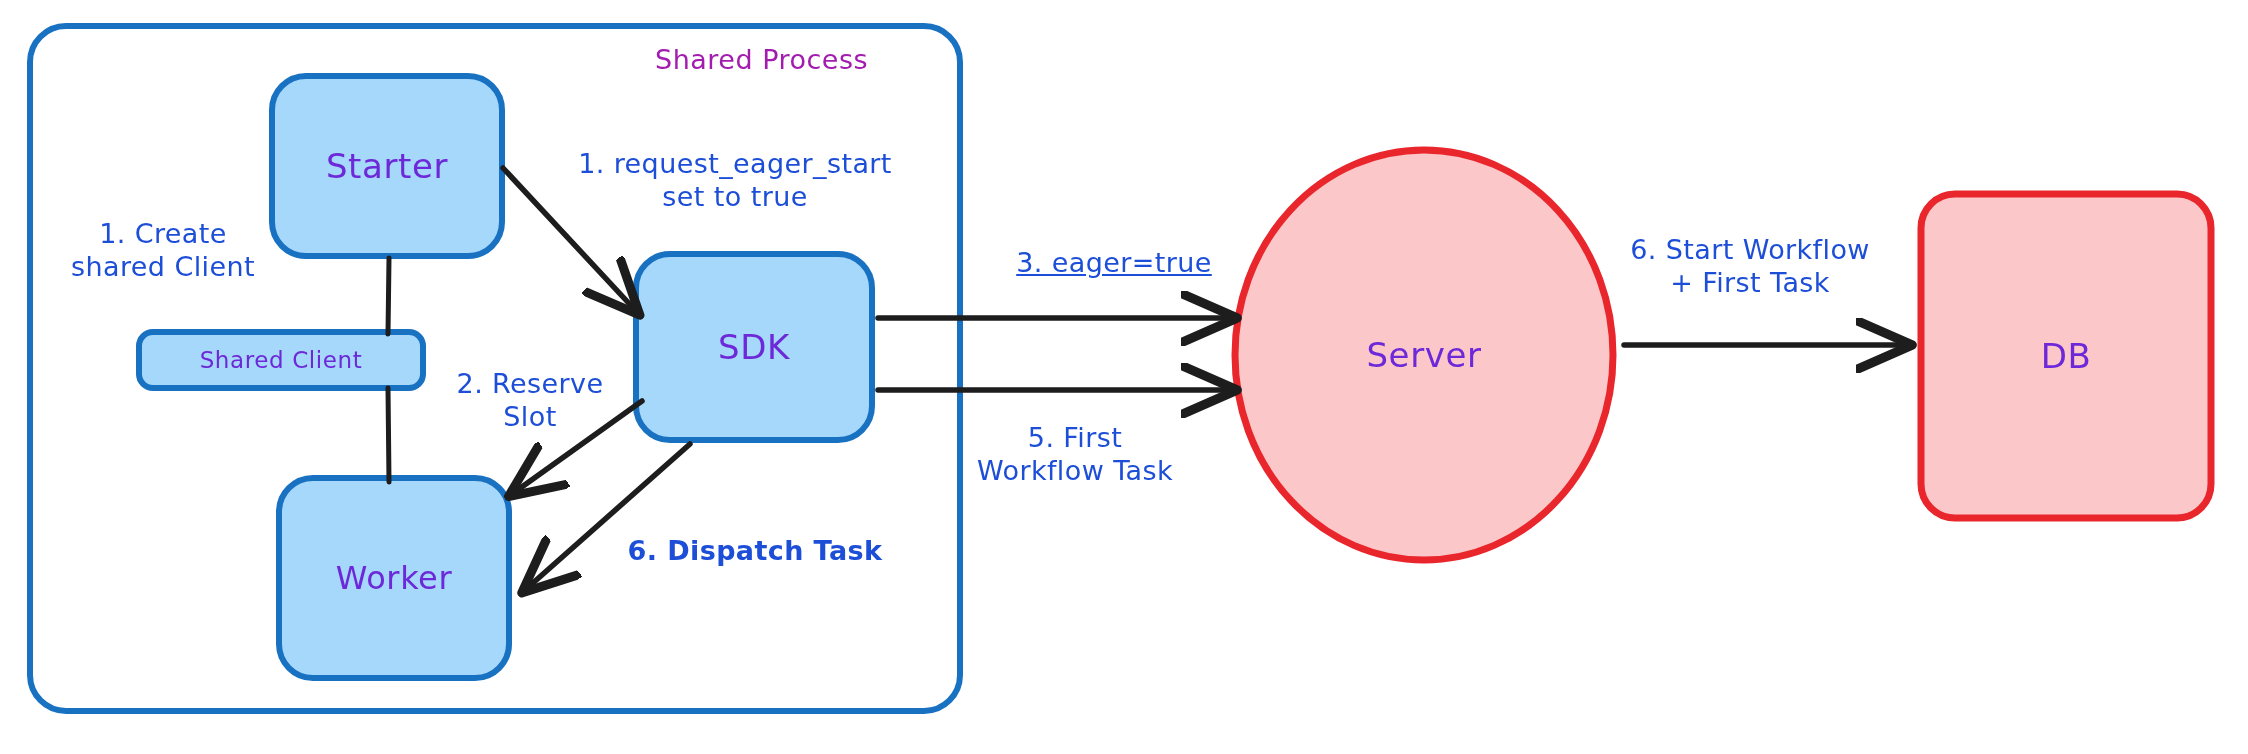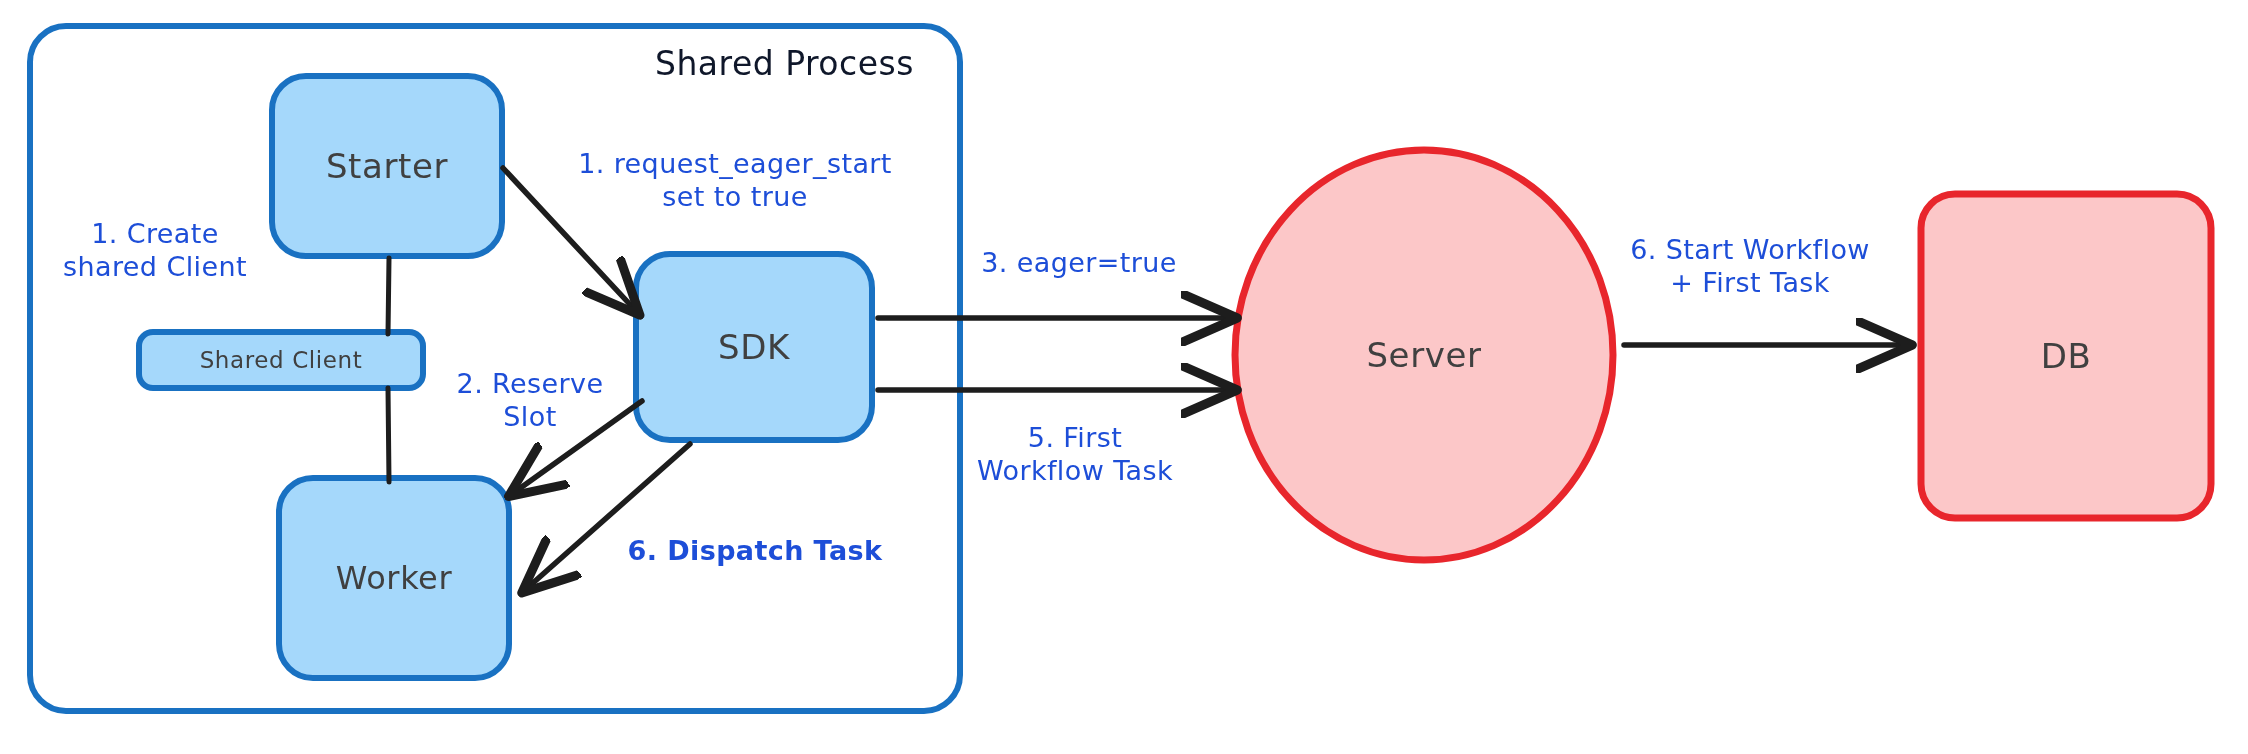--- a/index.html
+++ b/index.html
@@ -19,30 +19,30 @@
     font-size:27px;
     line-height:1.22;
     text-align:center;
     white-space:pre-line;
     letter-spacing:.4px;
     user-select:none;
   }
   .node-text{
     position:absolute;
     display:flex;align-items:center;justify-content:center;
-    color:#404040;
+    color:#6d28d9;
     font-family:"DejaVu Sans", sans-serif;
     letter-spacing:.6px;
     user-select:none;
     pointer-events:none;
   }
   .group-title{
     position:absolute;
-    color:#0f172a;
-    font-size:33px;
+    color:#a21caf;
+    font-size:27px;
     letter-spacing:.5px;
     user-select:none;
     text-align:center;
   }
 </style>
 </head>
 <body>
 
 <div id="stage">
 
@@ -91,30 +91,30 @@
   <div class="node-text" style="left:139px;top:332px;width:284px;height:56px;font-size:23px;">Shared Client</div>
 
   <div class="node-text" style="left:279px;top:478px;width:230px;height:200px;font-size:32px;">Worker</div>
 
   <div class="node-text" style="left:636px;top:254px;width:236px;height:186px;font-size:34px;">SDK</div>
 
   <div class="node-text" style="left:1235px;top:255px;width:378px;height:200px;font-size:34px;">Server</div>
 
   <div class="node-text" style="left:1921px;top:194px;width:290px;height:324px;font-size:34px;">DB</div>
 
-  <div class="lbl" style="left:30px;top:218px;width:250px;">1. Create
+  <div class="lbl" style="left:38px;top:218px;width:250px;">1. Create
 shared Client</div>
 
   <div class="lbl" style="left:525px;top:148px;width:420px;">1. request_eager_start
 set to true</div>
 
   <div class="lbl" style="left:430px;top:368px;width:200px;">2. Reserve
 Slot</div>
 
-  <div class="lbl" style="left:954px;top:247px;width:250px;">3. eager=true</div>
+  <div class="lbl" style="left:989px;top:247px;width:250px;text-decoration:underline;">3. eager=true</div>
 
   <div class="lbl" style="left:1605px;top:234px;width:290px;">6. Start Workflow
 + First Task</div>
 
   <div class="lbl" style="left:945px;top:386px;width:260px;margin-top:36px;">5. First
 Workflow Task</div>
 
   <div class="lbl" style="left:610px;top:535px;width:290px;font-weight:bold;">6. Dispatch Task</div>
 
 </div>

